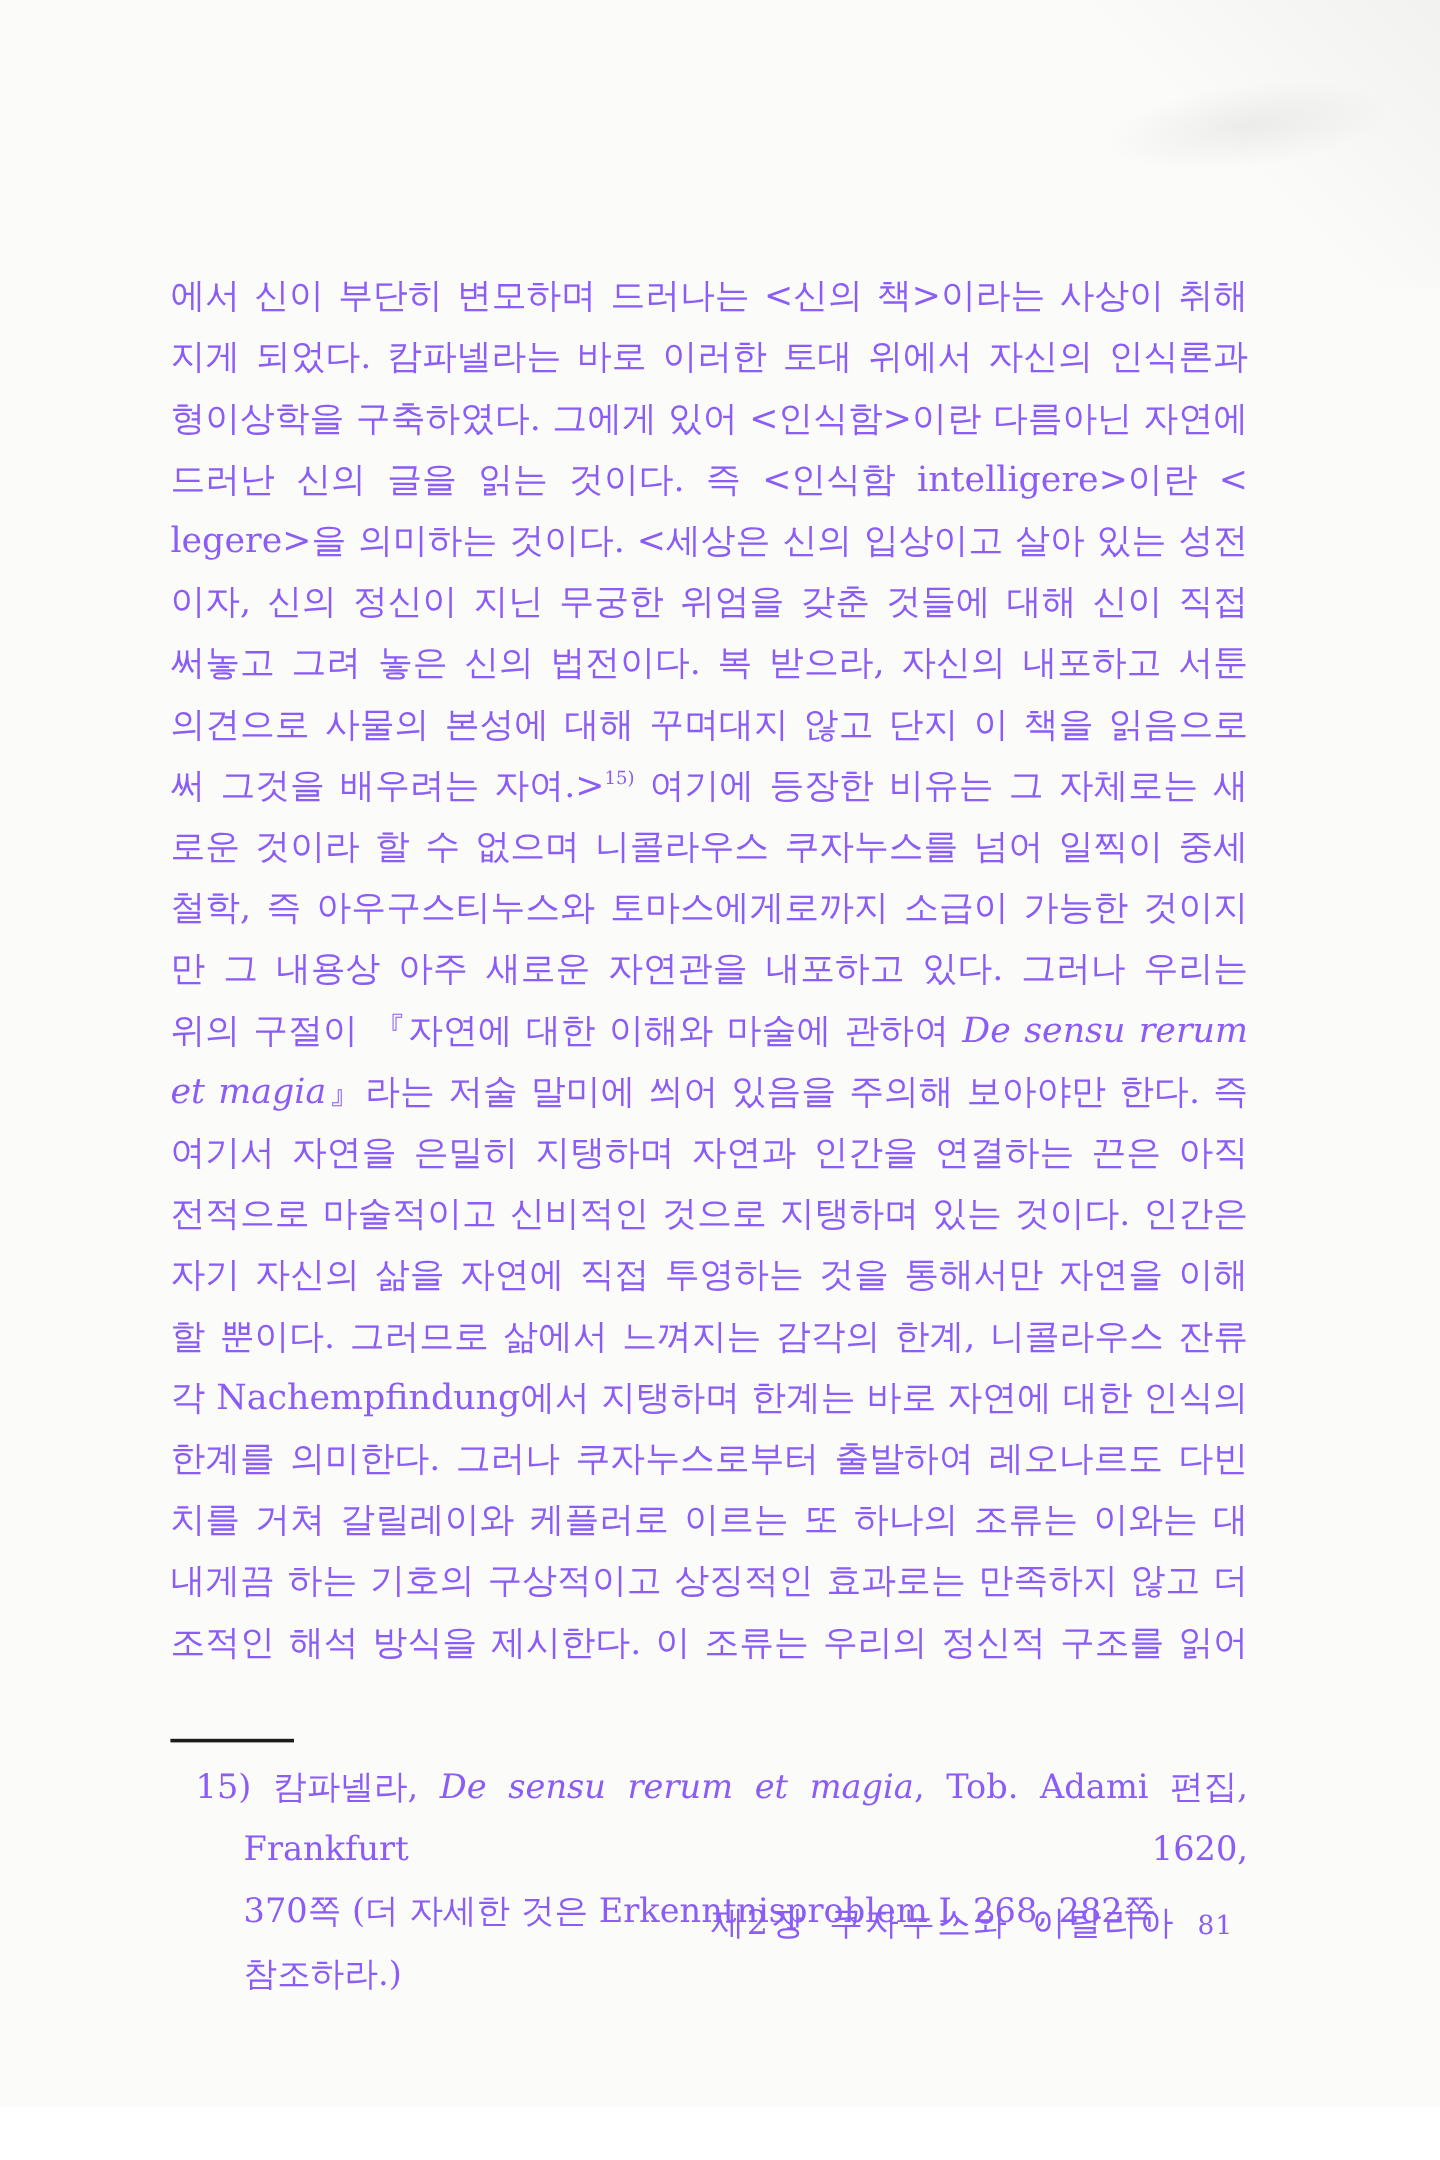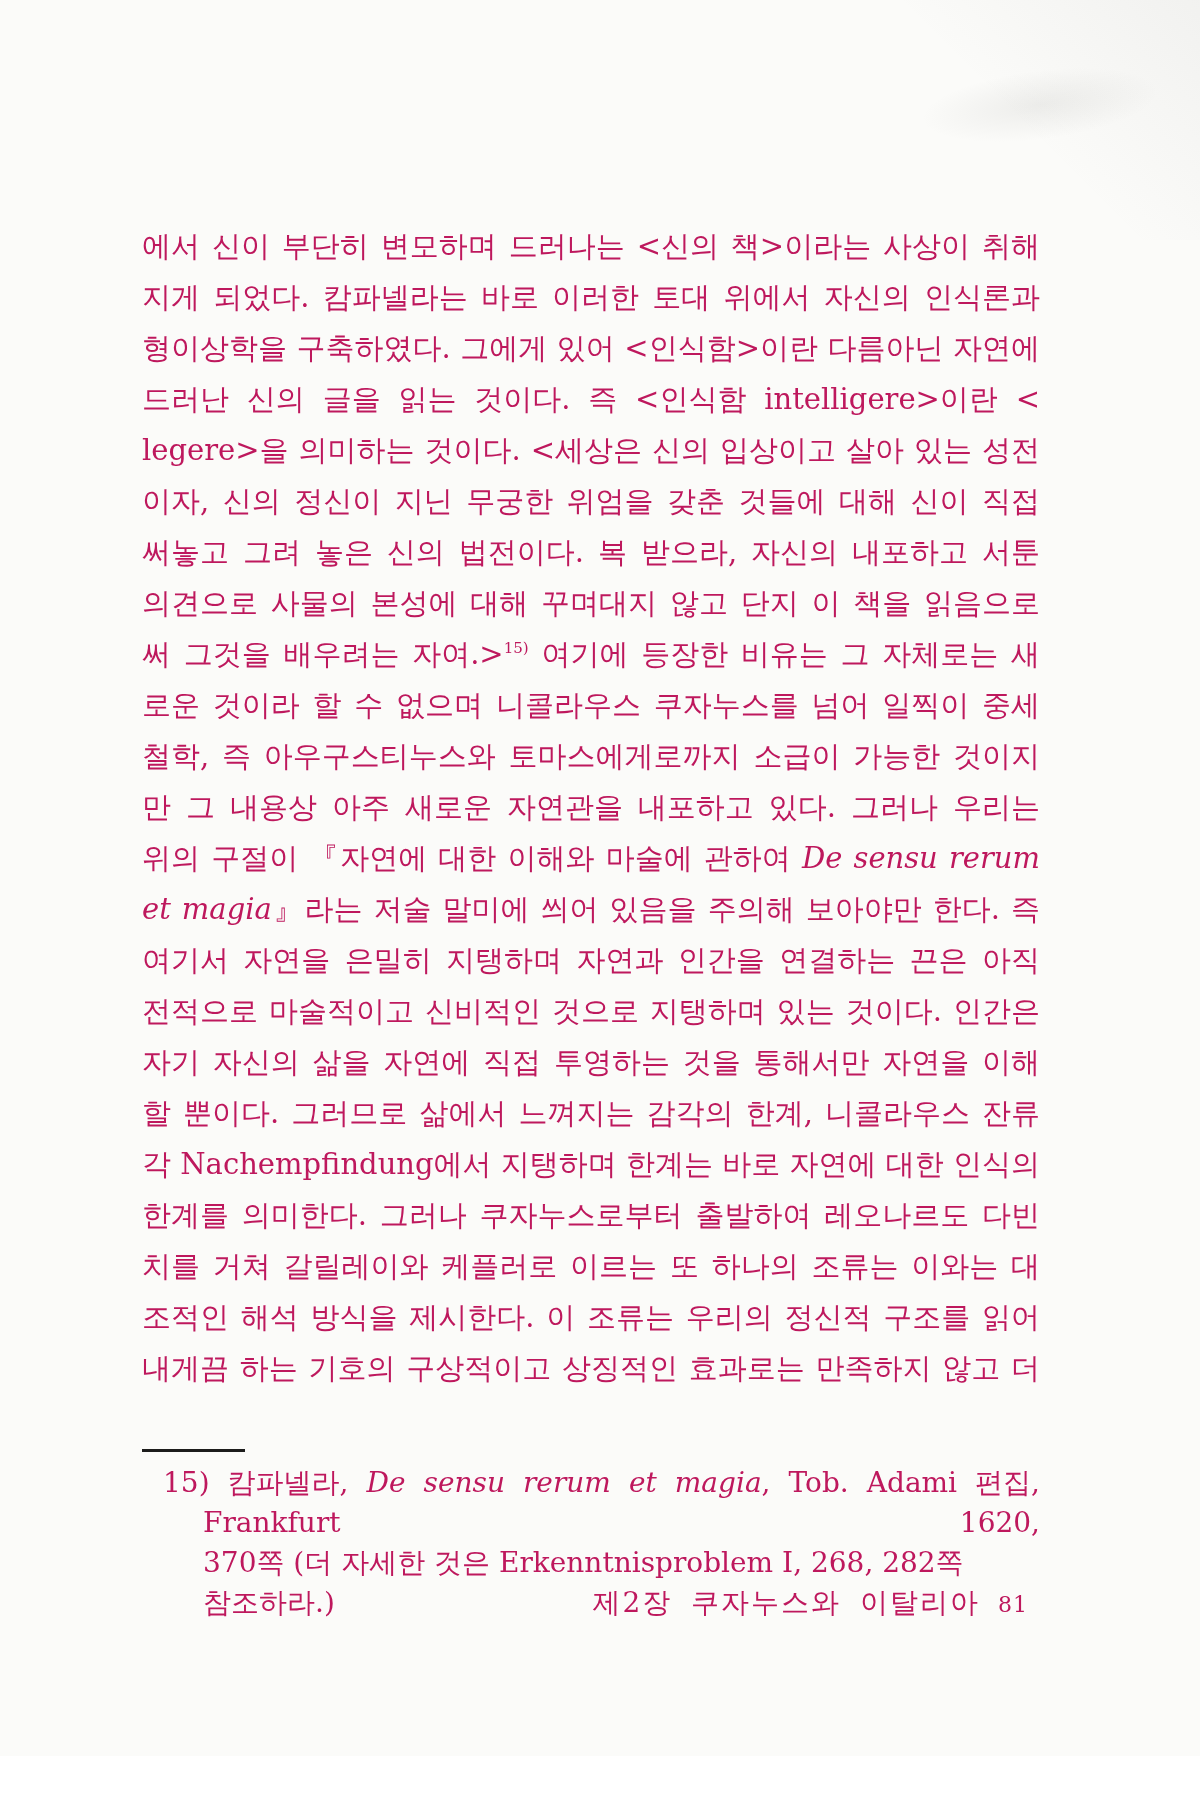--- a/index.html
+++ b/index.html
@@ -2,21 +2,21 @@
 <html><head>
 <meta charset="utf-8">
 <style>
   html, body { margin: 0; padding: 0; }
   .page {
     position: relative;
     width: 1200px;
     height: 1756px;
     background: #fbfbf9;
     font-family: "DejaVu Serif", "Liberation Serif", serif;
-    color: #be185d;
+    color: #8b5cf6;
     overflow: hidden;
   }
   
   .smudge-top-right {
     position: absolute;
     left: 920px; top: 70px;
     width: 240px; height: 70px;
     background: radial-gradient(ellipse at center, rgba(110,110,105,0.10), rgba(110,110,105,0) 70%);
     transform: rotate(-7deg);
     pointer-events: none;
@@ -58,21 +58,21 @@
     width: 103px;
     height: 3px;
     background: #1c1c1c;
   }
   .footnote {
     position: absolute;
     left: 163px;
     top: 1463px;
     width: 877px;
     font-size: 28px;
-    line-height: 40px;
+    line-height: 52px;
   }
   .fn-line {
     padding-left: 40px;
     word-break: keep-all;
   }
   .fn-line:first-child {
     text-indent: -40px;
     text-align: justify;
     text-align-last: justify;
   }
@@ -114,22 +114,22 @@
       <div class="line"><span>만 그 내용상 아주 새로운 자연관을 내포하고 있다. 그러나 우리는</span></div>
       <div class="line"><span>위의 구절이 『자연에 대한 이해와 마술에 관하여 </span><span class="lat">De sensu rerum</span></div>
       <div class="line"><span class="lat">et magia</span><span>』라는 저술 말미에 씌어 있음을 주의해 보아야만 한다. 즉</span></div>
       <div class="line"><span>여기서 자연을 은밀히 지탱하며 자연과 인간을 연결하는 끈은 아직</span></div>
       <div class="line"><span>전적으로 마술적이고 신비적인 것으로 지탱하며 있는 것이다. 인간은</span></div>
       <div class="line"><span>자기 자신의 삶을 자연에 직접 투영하는 것을 통해서만 자연을 이해</span></div>
       <div class="line"><span>할 뿐이다. 그러므로 삶에서 느껴지는 감각의 한계, 니콜라우스 잔류 감</span></div>
       <div class="line"><span>각 Nachempfindung에서 지탱하며 한계는 바로 자연에 대한 인식의</span></div>
       <div class="line"><span>한계를 의미한다. 그러나 쿠자누스로부터 출발하여 레오나르도 다빈</span></div>
       <div class="line"><span>치를 거쳐 갈릴레이와 케플러로 이르는 또 하나의 조류는 이와는 대</span></div>
+      <div class="line"><span>내게끔 하는 기호의 구상적이고 상징적인 효과로는 만족하지 않고 더</span></div>
       <div class="line"><span>조적인 해석 방식을 제시한다. 이 조류는 우리의 정신적 구조를 읽어</span></div>
-      <div class="line"><span>내게끔 하는 기호의 구상적이고 상징적인 효과로는 만족하지 않고 더</span></div>
     </div>
 
   <div class="footnote-rule"></div>
 
   <div class="footnote" id="footnote-text">
       <div class="fn-line"><span>15) 캄파넬라, </span><span class="lat">De sensu rerum et magia</span><span>, Tob. Adami 편집, Frankfurt 1620,</span></div>
       <div class="fn-line"><span>370쪽 (더 자세한 것은 Erkenntnisproblem I, 268, 282쪽 참조하라.)</span></div>
     </div>
 
   <div class="footer">

